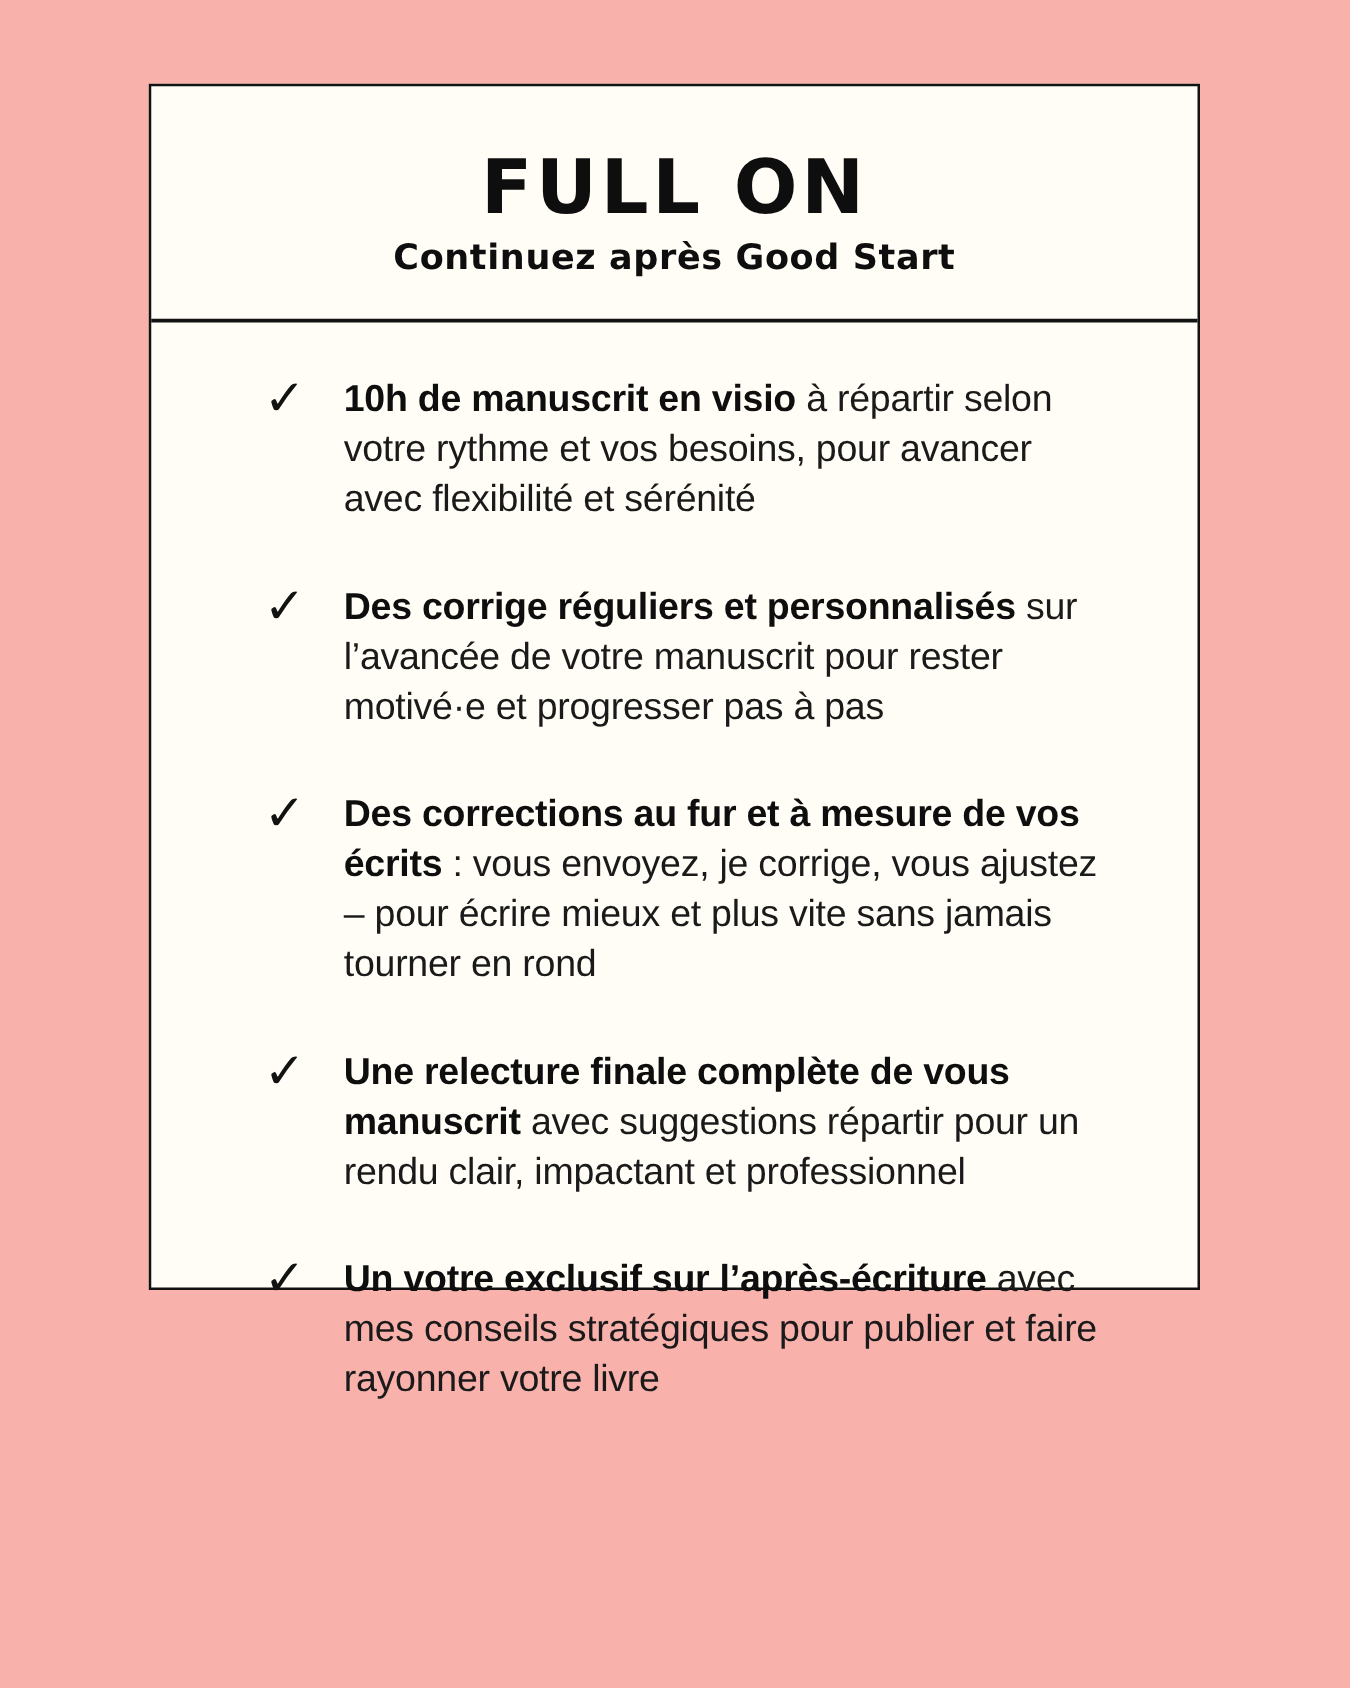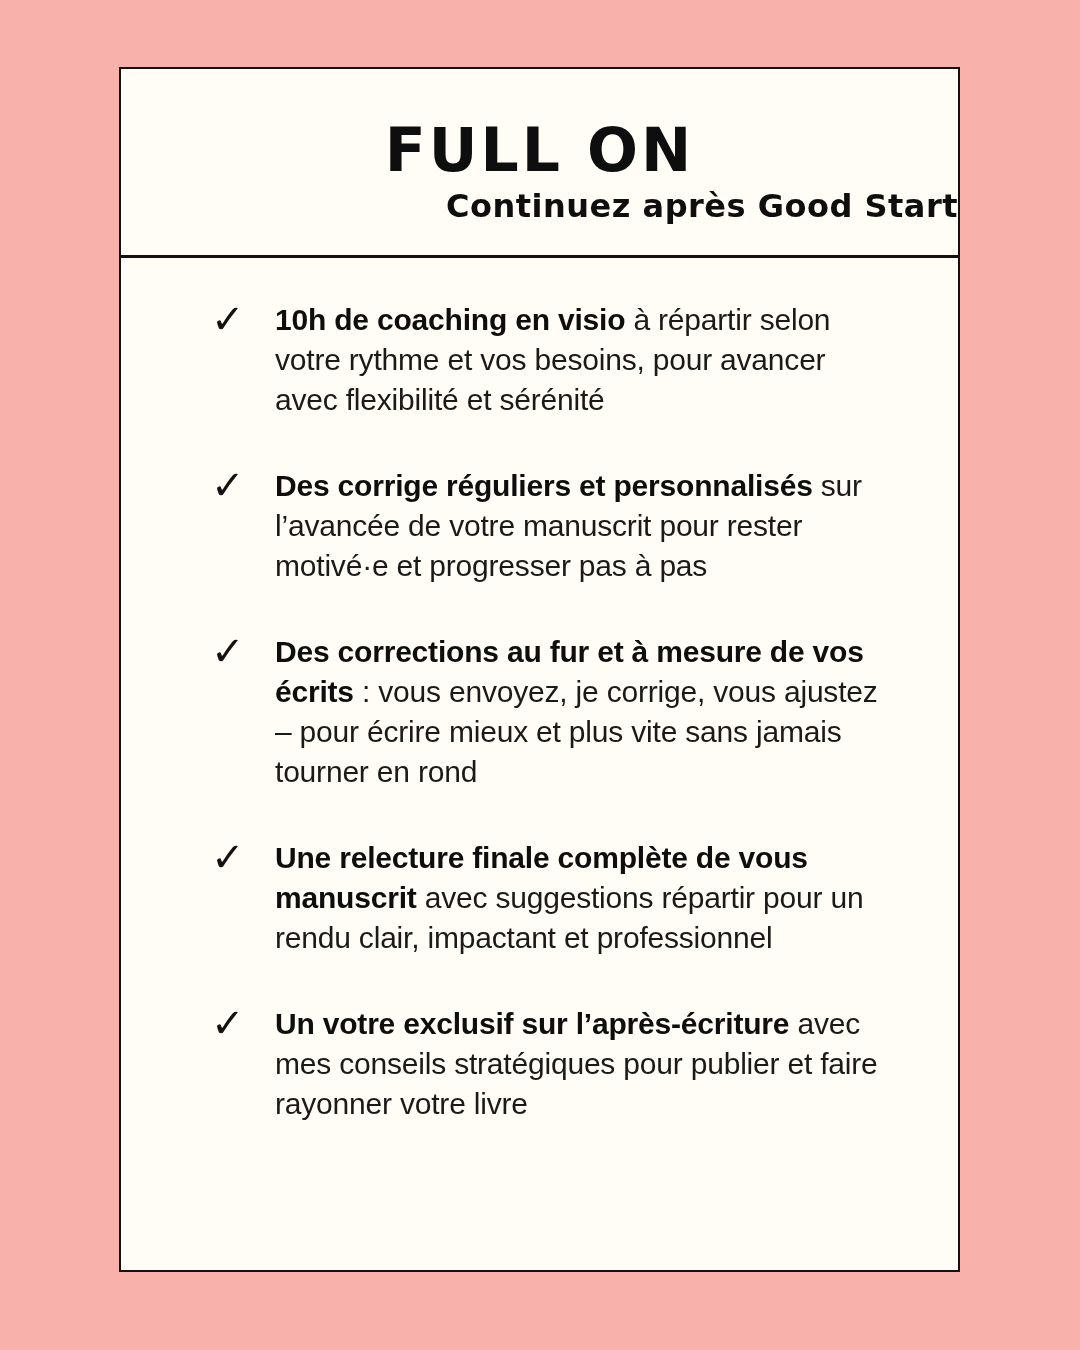--- a/index.html
+++ b/index.html
@@ -13,21 +13,21 @@
     background: #F9B1AC;
     font-family: "Liberation Sans", "DejaVu Sans", sans-serif;
     color: #121212;
     overflow: hidden;
   }
   .card {
     position: absolute;
     left: 119px;
     top: 67px;
     width: 841px;
-    height: 1205px;
+    height: 965px;
     box-sizing: border-box;
     background: #FFFDF5;
     border: 2px solid #121212;
   }
   .card-header {
     box-sizing: border-box;
     height: 189px;
     padding-top: 50px;
     text-align: center;
     border-bottom: 3px solid #121212;
@@ -38,25 +38,24 @@
     font-weight: 800;
     font-size: 60px;
     line-height: 62px;
     letter-spacing: 3px;
     color: #0e0e0e;
   }
   .subtitle {
     margin: 4px 0 0 0;
     font-family: "DejaVu Sans", "Liberation Sans", sans-serif;
     font-weight: 700;
-    font-size: 32px;
+    font-size: 28px;
     line-height: 42px;
     letter-spacing: 0.5px;
     color: #0e0e0e;
-    text-align: right;
   }
   .checklist {
     padding: 42px 72px 0 90px;
   }
   .item {
     display: flex;
     align-items: flex-start;
     gap: 28px;
     margin-bottom: 46px;
   }
@@ -88,21 +87,21 @@
 <div class="card">
   <div class="card-header">
     <h1 class="title">FULL ON</h1>
     <h2 class="subtitle">Continuez après Good Start</h2>
   </div>
 
   <div class="checklist">
 
     <div class="item">
       <span class="check">✓</span>
-      <p class="item-text"><b>10h de coaching en visio</b><span> à répartir selon votre rythme et vos besoins, pour avancer avec flexibilité et sérénité</span></p>
+      <p class="item-text"><b>10h de manuscrit en visio</b><span> à répartir selon votre rythme et vos besoins, pour avancer avec flexibilité et sérénité</span></p>
     </div>
 
     <div class="item">
       <span class="check">✓</span>
       <p class="item-text"><b>Des corrige réguliers et personnalisés</b><span> sur l’avancée de votre manuscrit pour rester motivé·e et progresser pas à pas</span></p>
     </div>
 
     <div class="item">
       <span class="check">✓</span>
       <p class="item-text"><b>Des corrections au fur et à mesure de vos écrits</b><span> : vous envoyez, je corrige, vous ajustez – pour écrire mieux et plus vite sans jamais tourner en rond</span></p>

